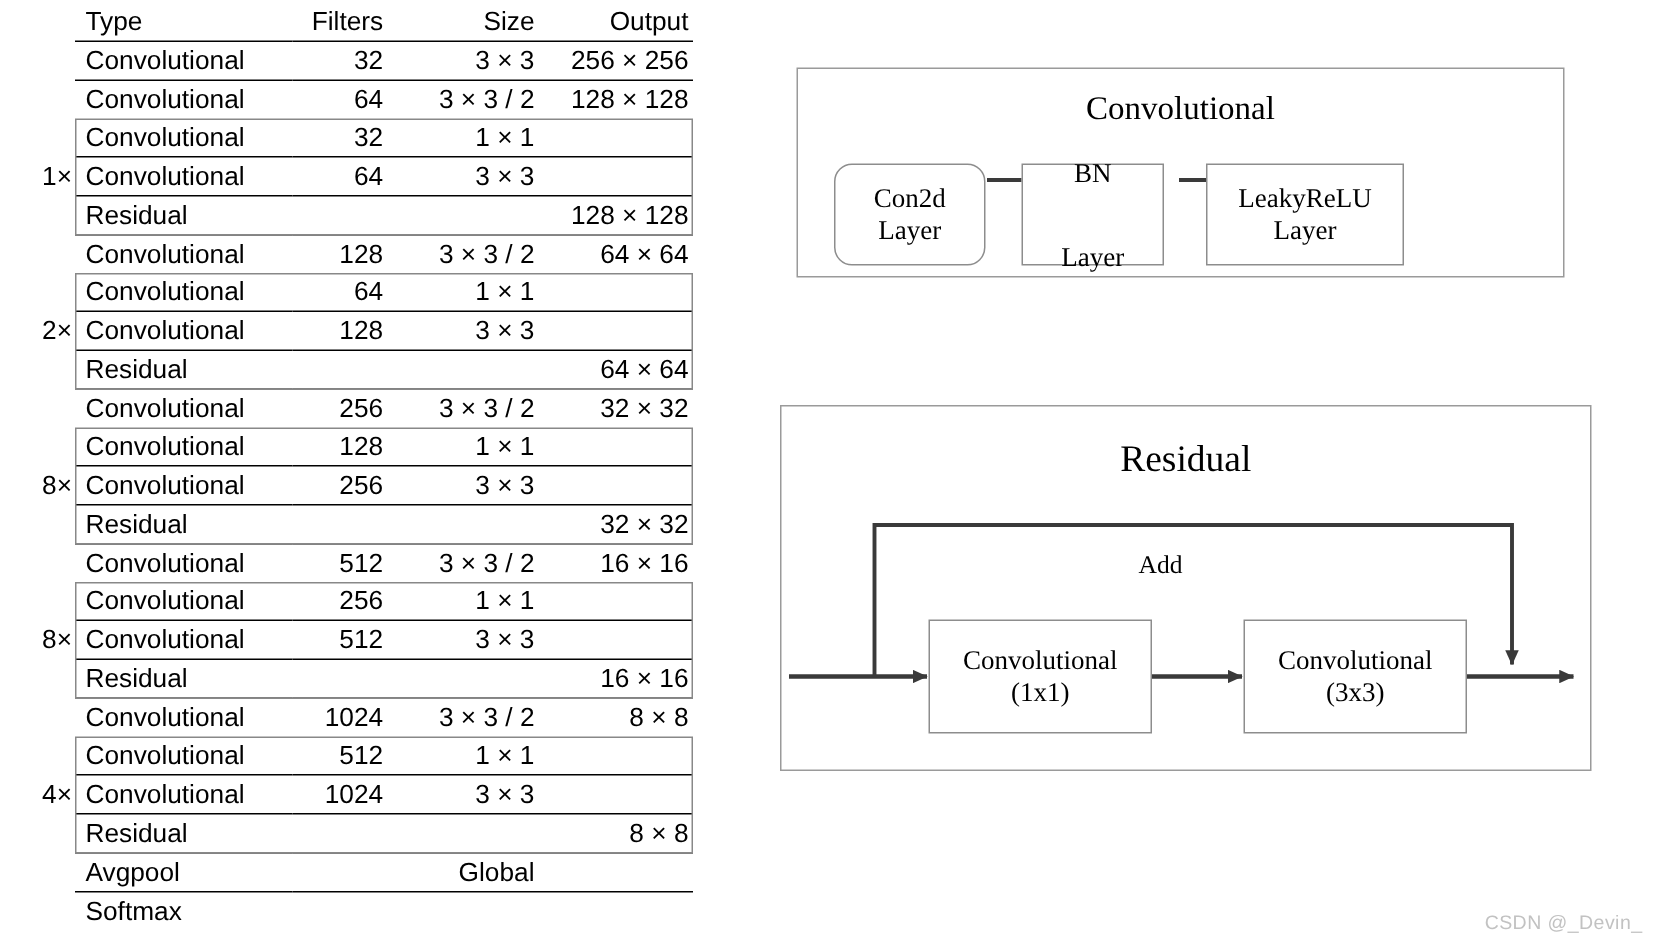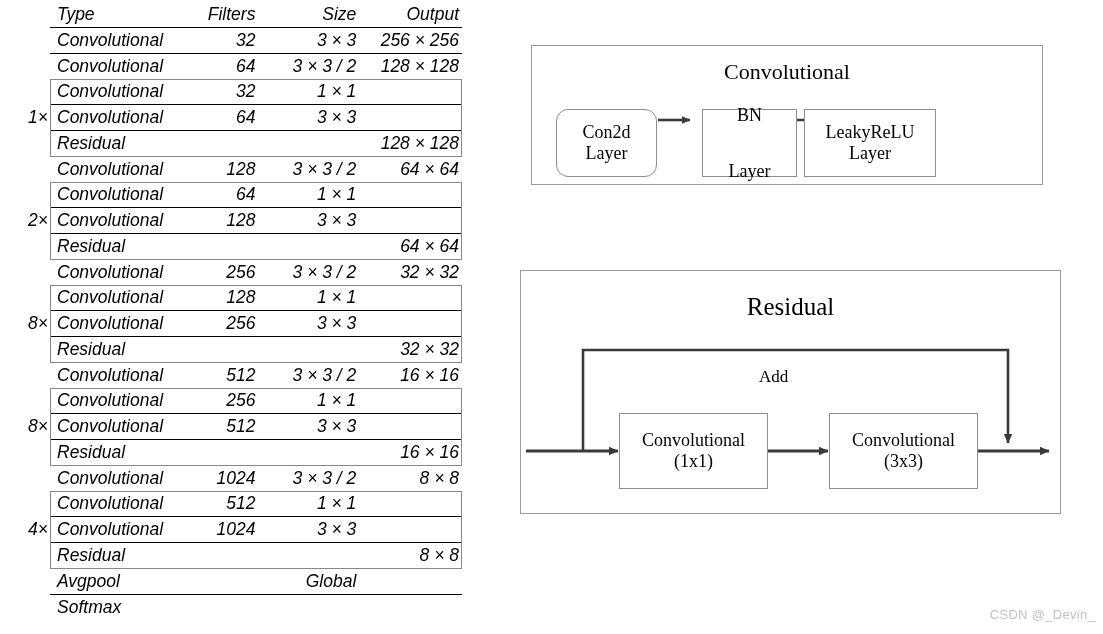--- a/index.html
+++ b/index.html
@@ -18,21 +18,20 @@
     color: #000000;
   }
 
   
   #table-panel {
     position: absolute;
     left: 0;
     top: 0;
     width: 480px;
     height: 634px;
-    font-style: italic;
   }
   table.net-table {
     position: absolute;
     left: 50px;
     top: 2px;
     width: 412px;
     border-collapse: collapse;
     font-family: "Liberation Sans", sans-serif;
     font-size: 17.5px;
     line-height: 1;
@@ -320,21 +319,21 @@
       </defs>
       <line x1="126" y1="74" x2="158" y2="74" stroke="#3a3a3a" stroke-width="2.6" marker-end="url(#arrowA)"></line>
       <line x1="254" y1="74" x2="287" y2="74" stroke="#3a3a3a" stroke-width="2.6" marker-end="url(#arrowA)"></line>
     </svg>
 
     <div class="node-box" style="left:24px; top:63px; width:101px; height:68px;border-radius:12px;">
       <span class="ln">Con2d</span>
       <span class="ln">Layer</span>
     </div>
 
-    <div class="node-box" style="left:170px; top:63px; width:95px; height:68px;gap:35px;">
+    <div class="node-box" style="left:149px; top:63px; width:95px; height:68px;gap:35px;">
       <span class="ln">BN</span>
       <span class="ln">Layer</span>
     </div>
 
     <div class="node-box" style="left:272px; top:63px; width:132px; height:68px;">
       <span class="ln">LeakyReLU</span>
       <span class="ln">Layer</span>
     </div>
   </div>
 

